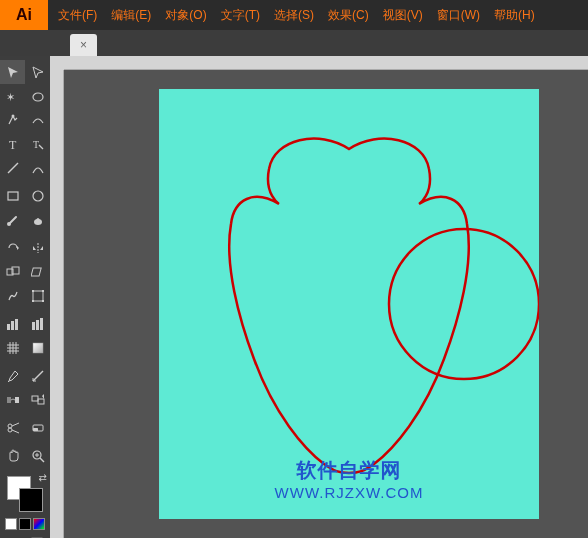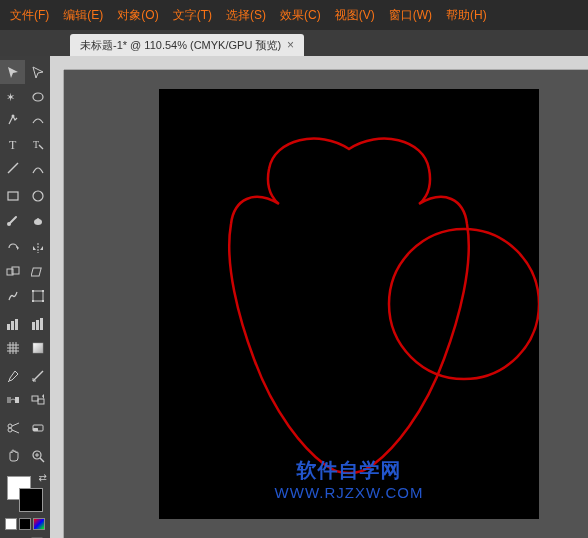--- a/index.html
+++ b/index.html
@@ -149,21 +149,21 @@
       background: #535353;
       display: flex;
       align-items: center;
       justify-content: center;
       position: relative;
       overflow: hidden;
     }
     #artboard {
       width: 380px;
       height: 430px;
-      background: #000000;
+      background: #5eead4;
       position: relative;
       display: flex;
       align-items: center;
       justify-content: center;
       margin-left: 46px;
     }
     #artboard svg {
       position: absolute;
       top: 0; left: 0;
       width: 100%;
@@ -222,36 +222,36 @@
       background: #535353;
       display: flex;
       align-items: center;
       justify-content: center;
     }
   </style>
 </head>
 <body>
 
 <div id="title-bar">
+  <div id="ai-logo">Ai</div>
   <div id="menu-bar">
     <span class="menu-item">文件(F)</span>
     <span class="menu-item">编辑(E)</span>
     <span class="menu-item">对象(O)</span>
     <span class="menu-item">文字(T)</span>
     <span class="menu-item">选择(S)</span>
     <span class="menu-item">效果(C)</span>
     <span class="menu-item">视图(V)</span>
     <span class="menu-item">窗口(W)</span>
     <span class="menu-item">帮助(H)</span>
   </div>
 </div>
 
 <div id="tab-bar">
   <div class="tab">
-    <span>未标题-1* @ 110.54% (CMYK/GPU 预览)</span>
     <span class="tab-close">×</span>
   </div>
 </div>
 
 <div id="main">
 
   <div id="toolbar">
 
     <div class="tool-row">
       <div class="tool-btn active">

